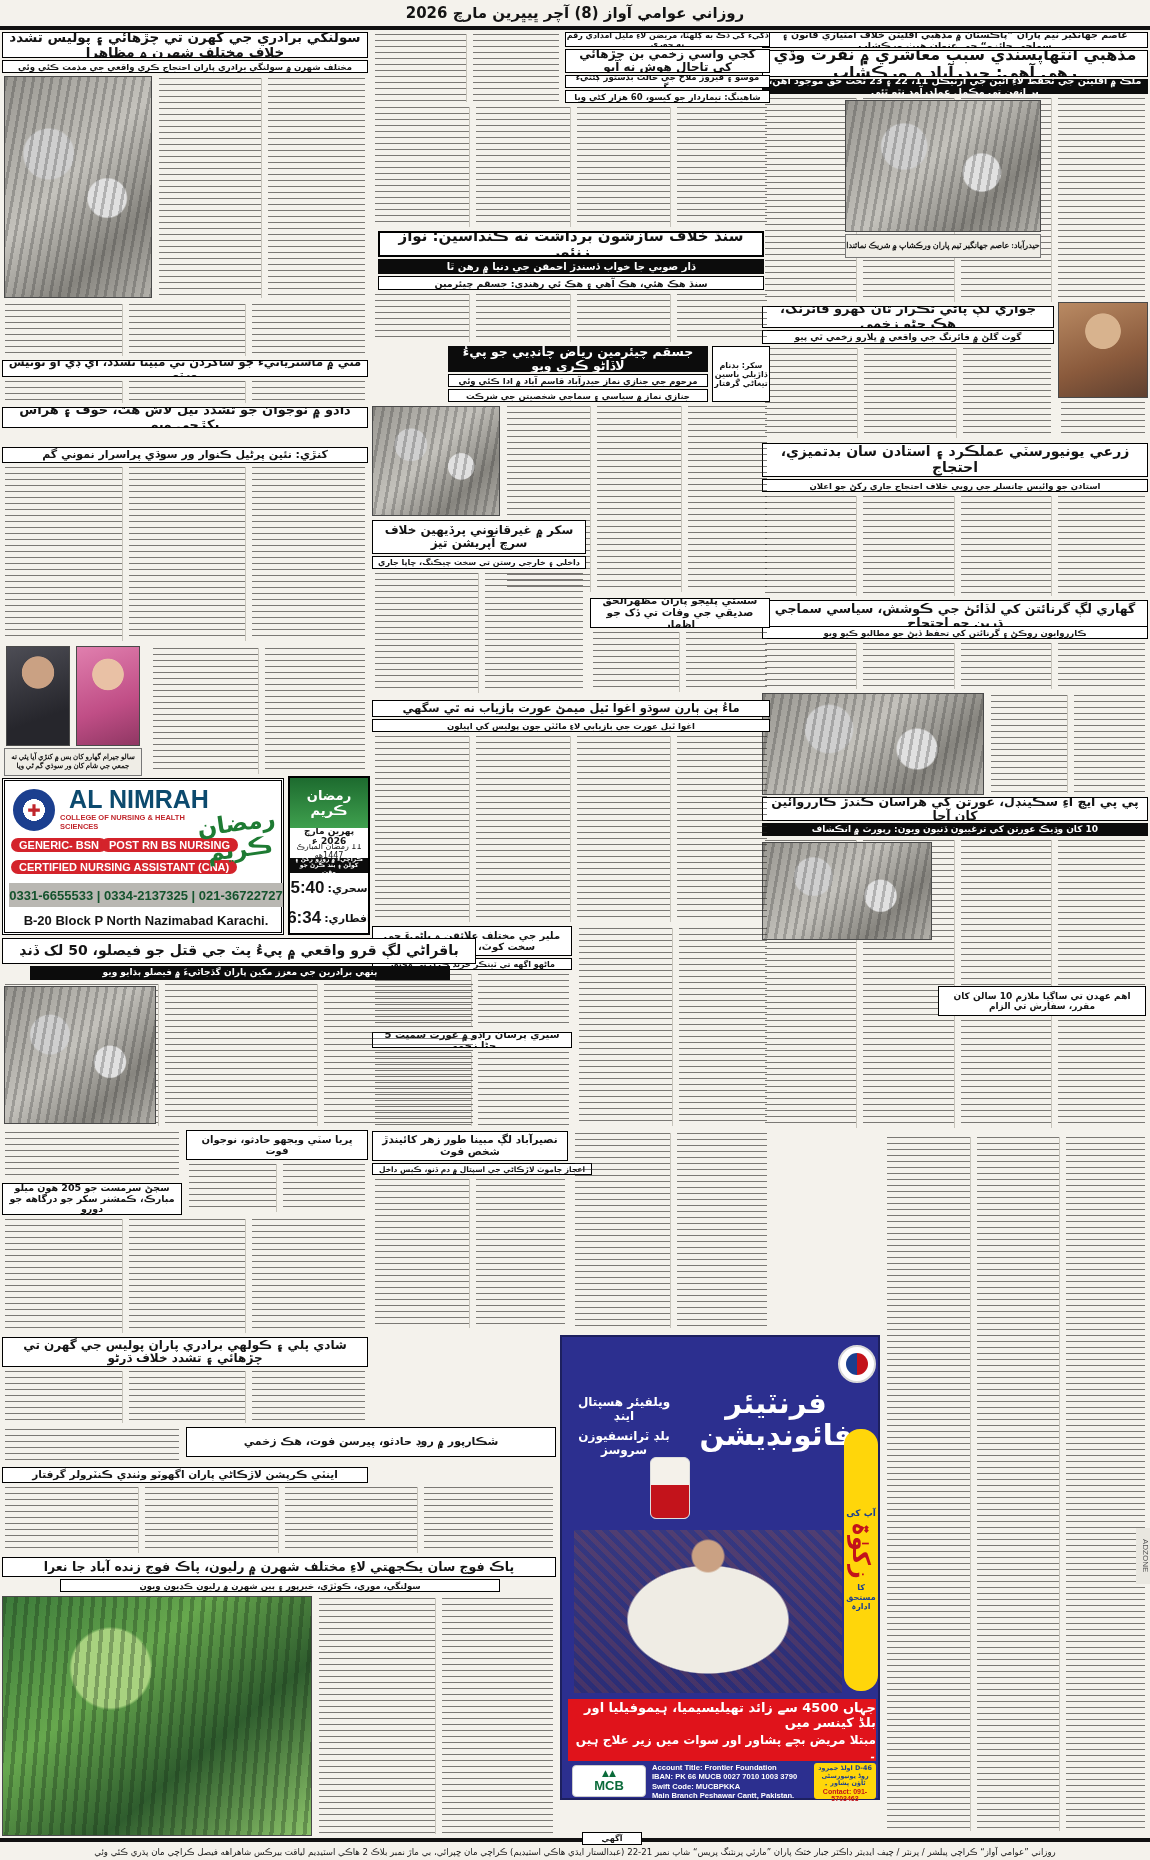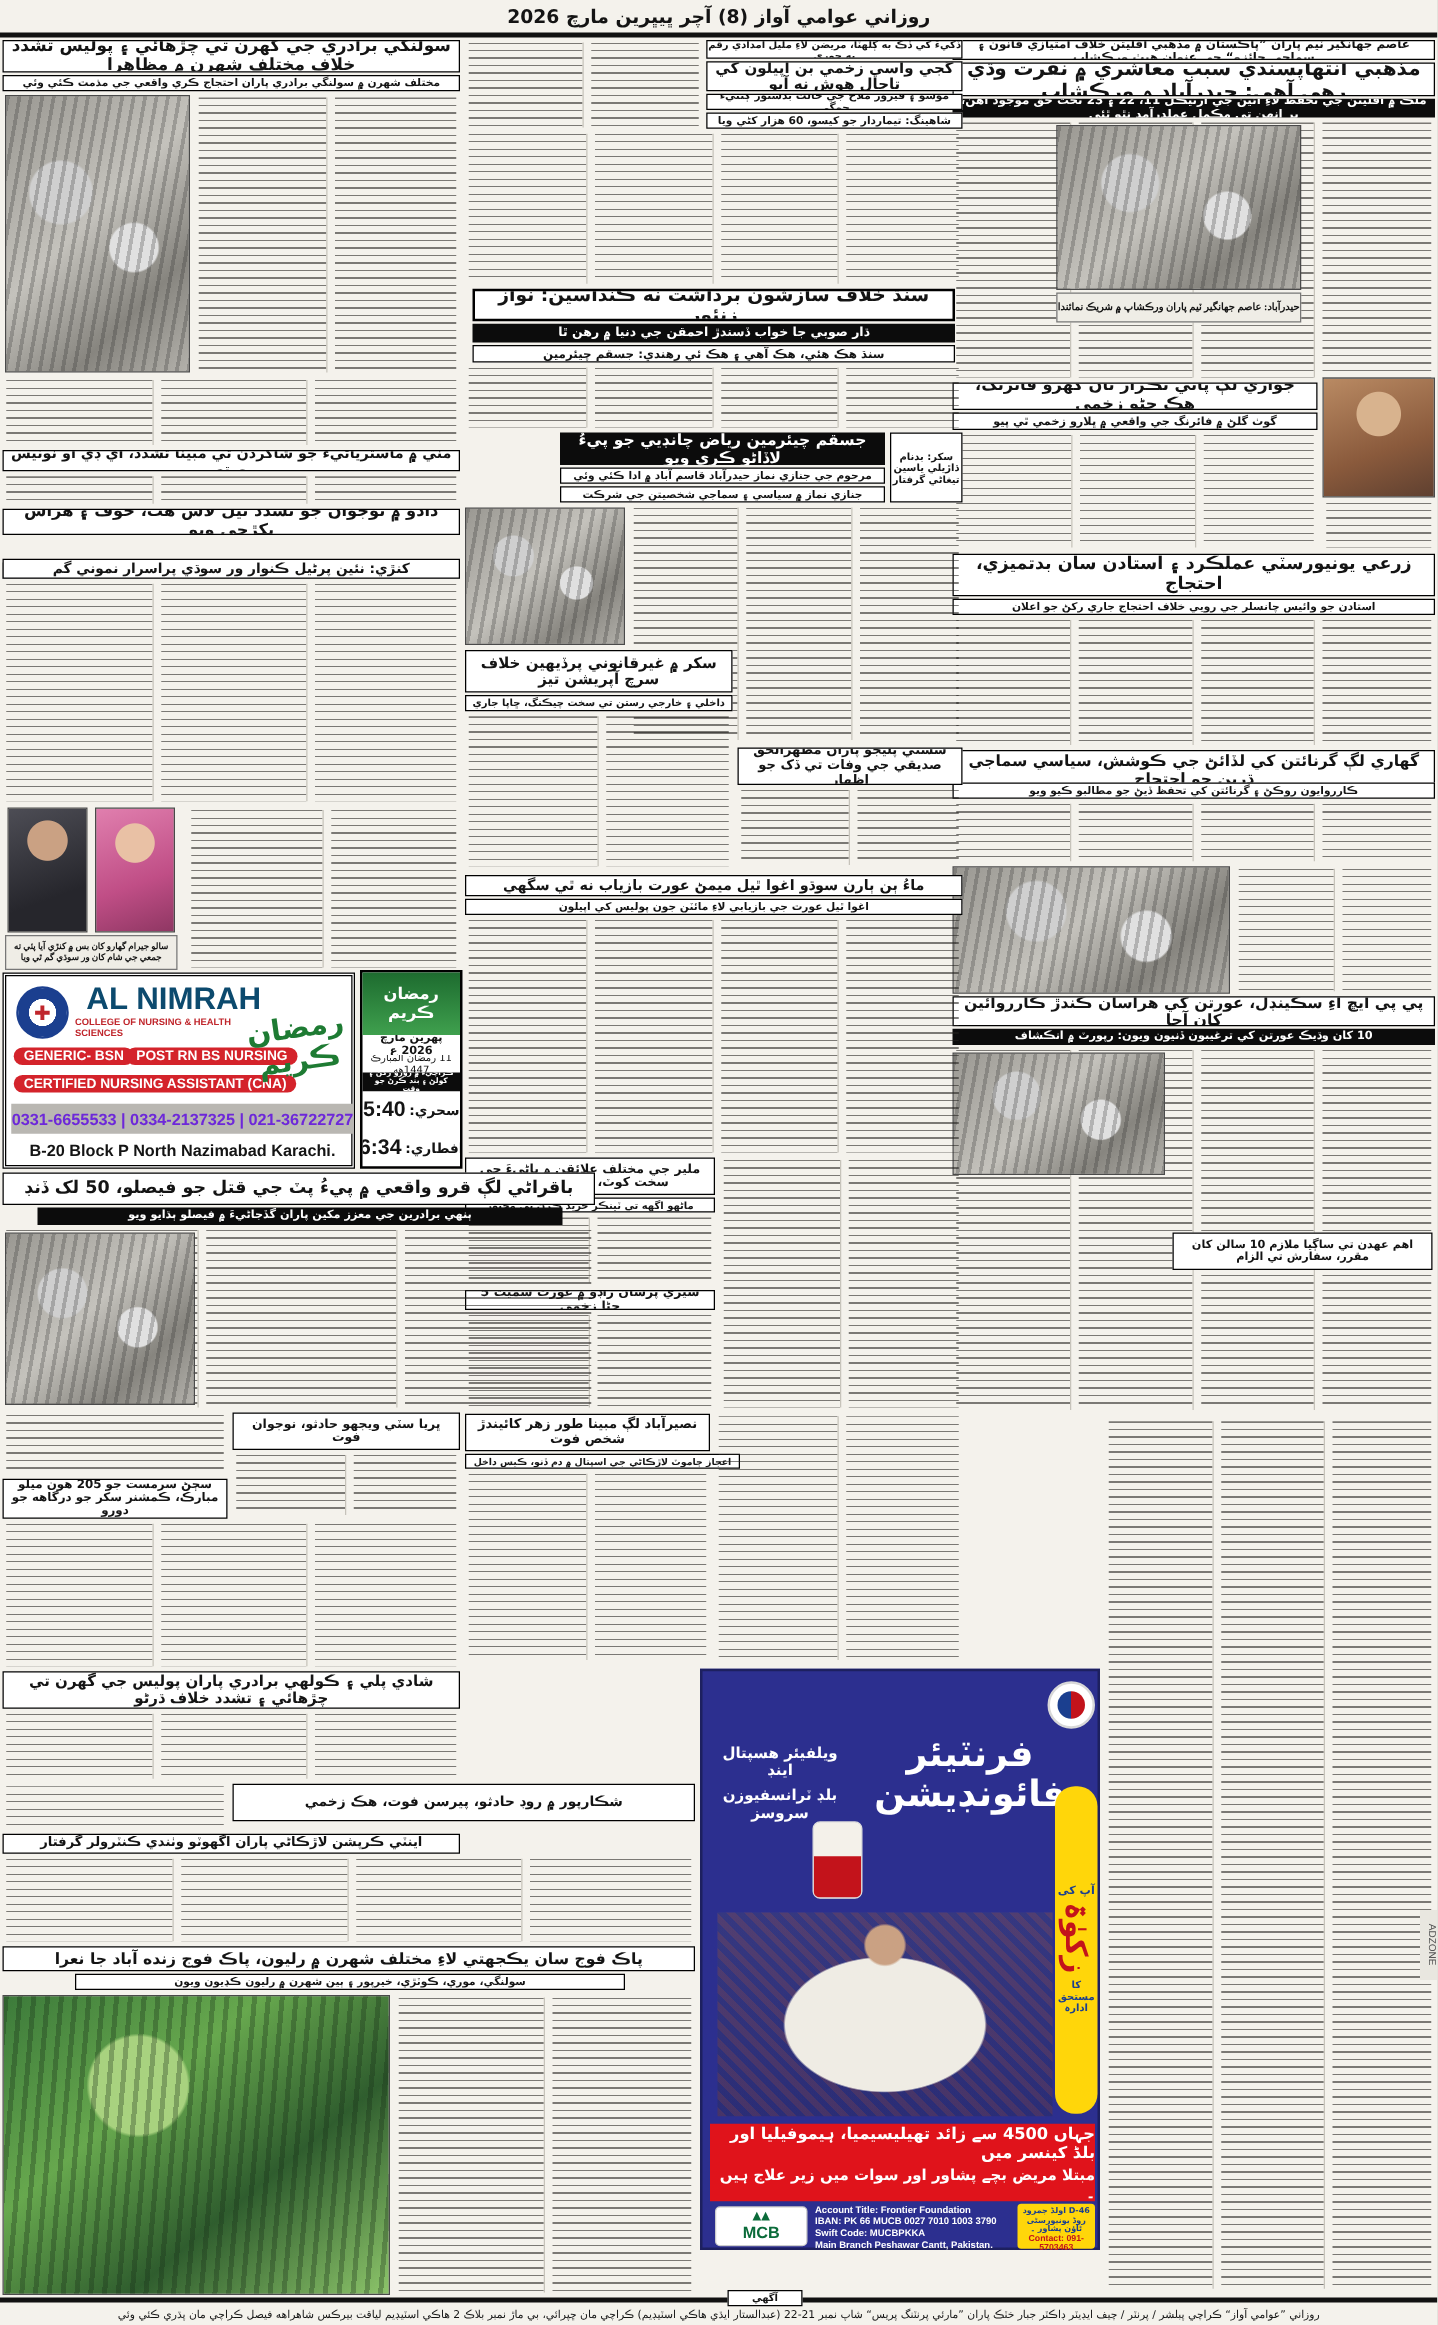--- a/index.html
+++ b/index.html
@@ -34,21 +34,21 @@
     repeating-linear-gradient(95deg,rgba(20,40,20,.3) 0 4px,transparent 4px 11px),
     radial-gradient(circle at 35% 30%,#a8d27f 0 15%,transparent 16%),
     linear-gradient(140deg,#3c7a3a,#67a84e 35%,#2f5d2e 65%,#8cc46a);}
   .capstrip{background:#efede6;border:1px solid #777;font-weight:bold;line-height:1.25;overflow:hidden;font-family:Liberation Serif, serif;}
   .rule{background:#111;}
   .vtext{writing-mode:vertical-rl;text-orientation:mixed;}
   
   .nimrah{border:3px double #000;background:#fff;}
   .pill{background:#d4232b;color:#fff;font-weight:bold;border-radius:9px;padding:1px 8px;
         font-size:11px;display:inline-block;font-family:"Liberation Sans",sans-serif;}
-  .phonebar{background:#b9b7b2;color:#6d28d9;font-weight:bold;font-family:"Liberation Sans",sans-serif;}
+  .phonebar{background:#b9b7b2;color:#14532d;font-weight:bold;font-family:"Liberation Sans",sans-serif;}
   
   .frontier{background:#2c2f8f;border:2px solid #1d205f;}
   .redband{background:#e0131b;color:#fff;font-weight:bold;}
   .yellow{background:#ffd60a;}
   .bag{background:#f4f1ea;border:1px solid #ddd;border-radius:6px;overflow:hidden;}
   .bag .blood{position:absolute;bottom:0;left:0;right:0;height:55%;background:#c3131b;}
   .mcbbox{background:#fff;border-radius:4px;border:1px solid #ccc;}
   .latin{font-family:"Liberation Sans",sans-serif;direction:ltr;}
 </style>
 </head>
@@ -118,21 +118,21 @@
   <div class="abs ctr sub" style="left:938px;top:986px;width:208px;height:30px;font-size:9px;">اهم عهدن تي ساڳيا ملازم 10 سالن کان مقرر، سفارش تي الزام</div>
 
   <div class="abs cols" style="left:884px;top:1135px;width:264px;height:698px;">
     <div></div>
       <div></div>
       <div></div>
   </div>
   <div class="abs vtext latin" style="left:1136px;top:1528px;width:14px;height:56px;font-size:8px;color:#555;background:#e9e7e0;text-align:center;">ADZONE</div>
 
   <div class="abs ctr kick" style="left:565px;top:32px;width:205px;height:15px;font-size:8px;">ڏکيءَ کي ڏڪ به ڳلهٽا، مريضن لاءِ مليل امدادي رقم به چوري</div>
-  <div class="abs ctr hbox" style="left:565px;top:49px;width:205px;height:24px;font-size:12px;">گجي واسي زخمي بن اپيلون کي تاحال هوش نه آيو</div>
+  <div class="abs ctr hbox" style="left:565px;top:49px;width:205px;height:24px;font-size:12px;">گجي واسي زخمي بن چڙهائي کي تاحال هوش نه آيو</div>
   <div class="abs ctr sub" style="left:565px;top:75px;width:205px;height:13px;font-size:8.5px;">موسو ۽ فيروز ملاح جي حالت بدستور ڳڻتيءَ جوڳي</div>
   <div class="abs ctr sub" style="left:565px;top:90px;width:205px;height:13px;font-size:8.5px;">شاهينگ: تيماردار جو کيسو، 60 هزار کڻي ويا</div>
   <div class="abs cols" style="left:372px;top:32px;width:190px;height:72px;">
     <div></div>
       <div></div>
   </div>
   <div class="abs cols" style="left:372px;top:105px;width:398px;height:124px;">
     <div></div>
       <div></div>
       <div></div>

